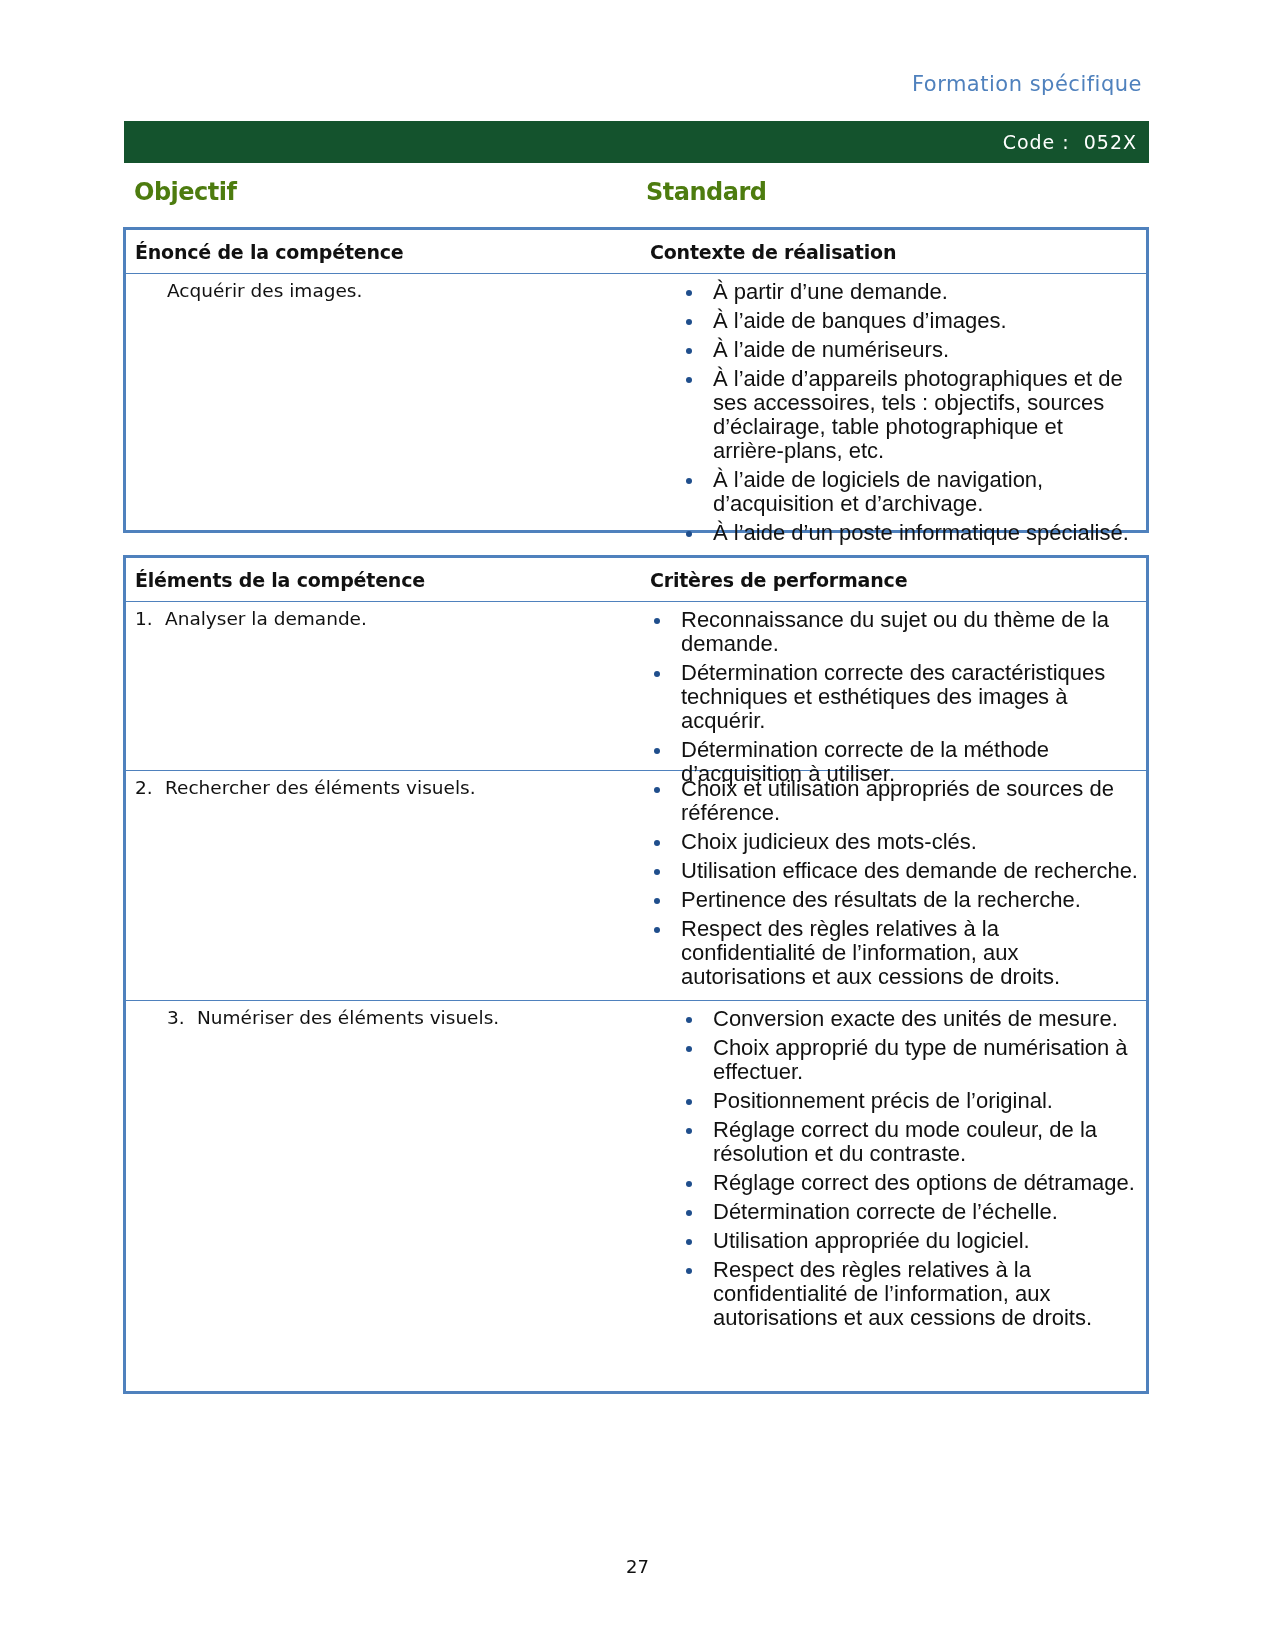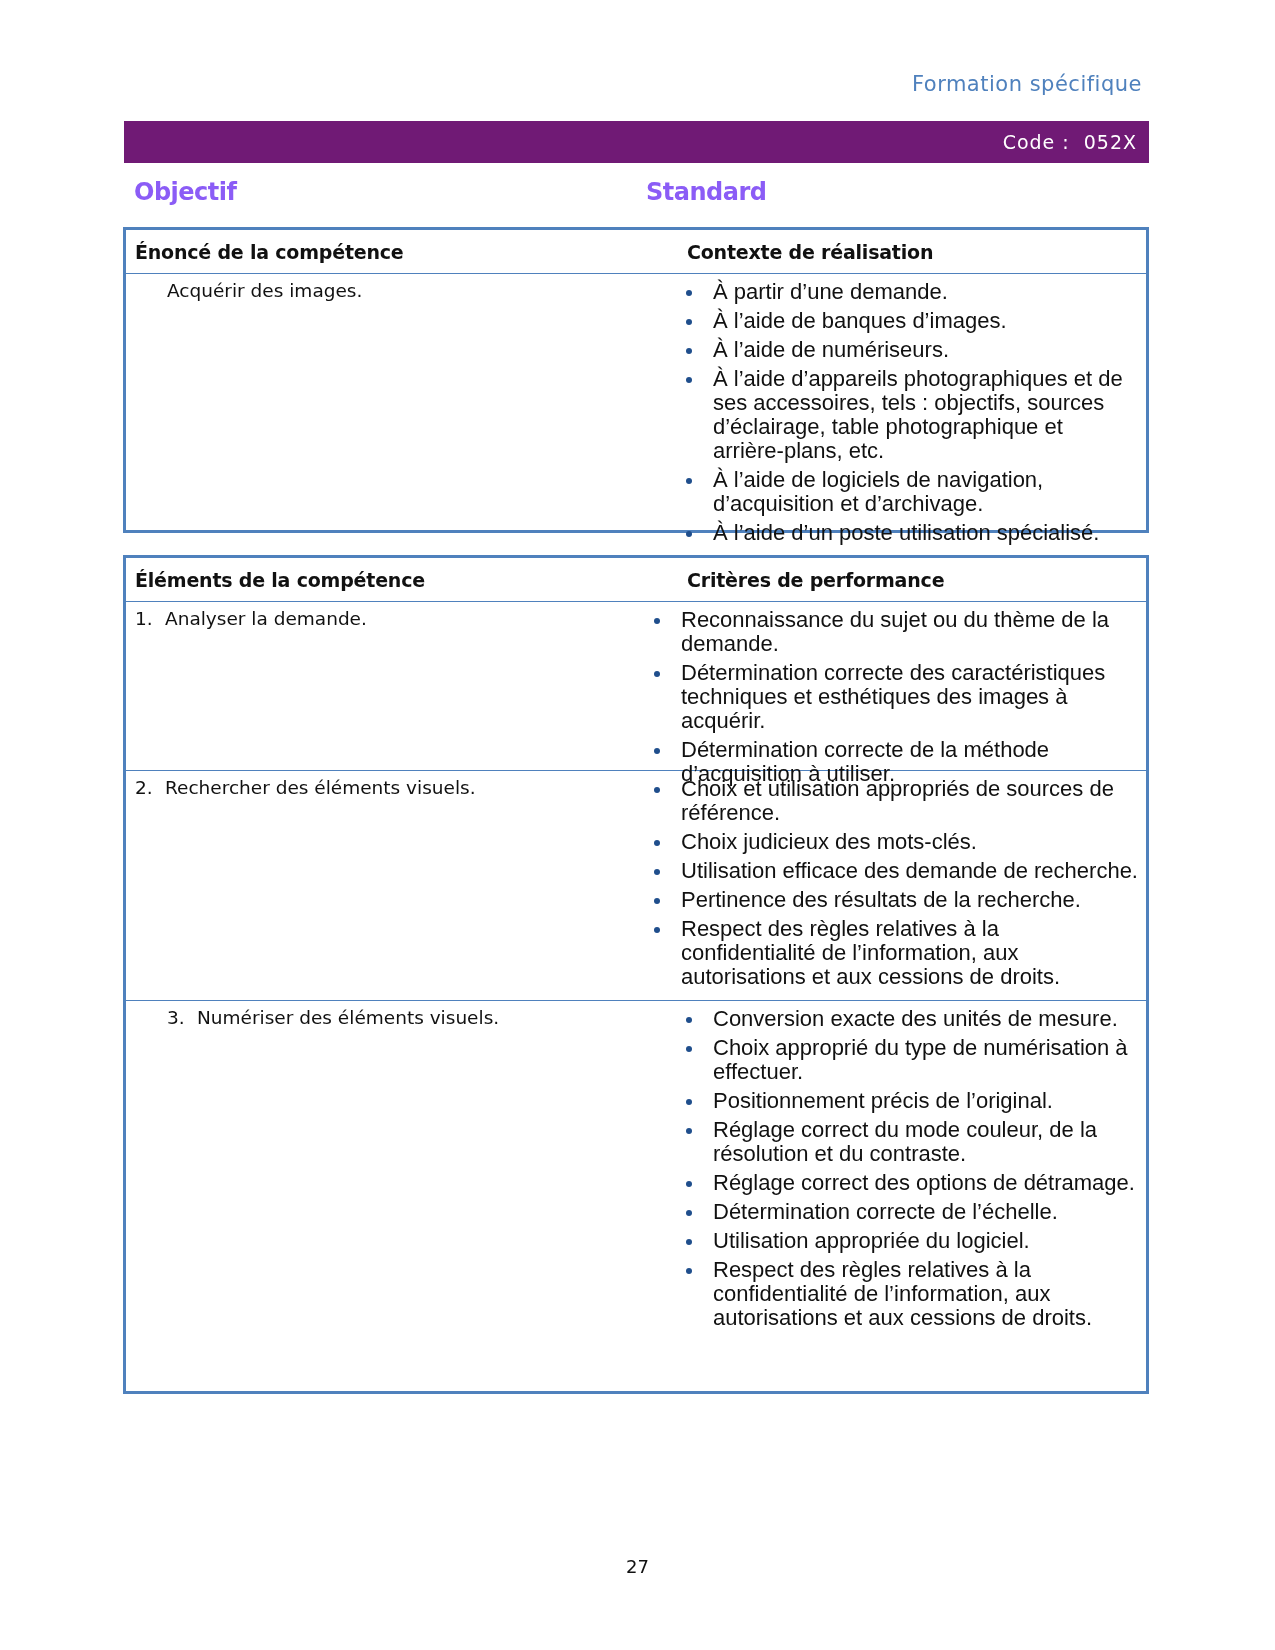--- a/index.html
+++ b/index.html
@@ -7,41 +7,41 @@
       width: 1275px; height: 1650px; position: relative; overflow: hidden;
       font-family: "DejaVu Sans", sans-serif; color: #111;
     }
     .page-header-title {
       position: absolute; right: 133px; top: 72px;
       font-size: 21px; color: #4f81bd; letter-spacing: 0.5px;
       font-family: "DejaVu Sans", sans-serif;
     }
     .code-bar {
       position: absolute; left: 124px; top: 121px; width: 1025px; height: 42px;
-      background: #701a75; color: #ffffff;
+      background: #14532d; color: #ffffff;
       display: flex; align-items: center; justify-content: flex-end;
       box-sizing: border-box; padding-right: 12px;
       font-size: 19px; letter-spacing: 1px;
     }
     .code-bar .code-label { margin-right: 14px; }
     .section-heading {
       position: absolute; top: 178px; font-size: 24px; font-weight: bold;
-      color: #8b5cf6; letter-spacing: -0.5px;
+      color: #4d7c0f; letter-spacing: -0.5px;
       font-family: "DejaVu Sans", sans-serif;
     }
     .sh-left { left: 134px; }
     .sh-right { left: 646px; }
 
     .comp-table {
       position: absolute; left: 123px; width: 1026px;
       border: 3px solid #4f81bd; box-sizing: border-box;
       border-collapse: collapse;
     }
     .comp-table .hdr {
-      display: flex; border-bottom: 1px solid #4f81bd; height: 43px; align-items: center; gap: 37px;
+      display: flex; border-bottom: 1px solid #4f81bd; height: 43px; align-items: center;
     }
     .comp-table .hdr .c1, .comp-table .hdr .c2 {
       font-weight: bold; font-size: 19px; letter-spacing: -0.2px;
     }
     .comp-table .row { display: flex; border-bottom: 1px solid #4f81bd; }
     .comp-table .row:last-child { border-bottom: none; margin-left: 32px; }
     .c1 { width: 512px; padding-left: 9px; box-sizing: border-box; }
     .c2 { flex: 1; box-sizing: border-box; padding-left: 12px; padding-right: 8px; }
     .row .c1 { font-size: 18.5px; padding-top: 6px; }
     .row .c1 .num { display: inline-block; width: 30px; }
@@ -79,21 +79,21 @@
   </div>
   <div class="row">
     <div class="c1">Acquérir des images.</div>
     <div class="c2">
       <ul class="bullets">
         <li>À partir d’une demande.</li>
         <li>À l’aide de banques d’images.</li>
         <li>À l’aide de numériseurs.</li>
         <li>À l’aide d’appareils photographiques et de ses accessoires, tels : objectifs, sources d’éclairage, table photographique et arrière-plans, etc.</li>
         <li>À l’aide de logiciels de navigation, d’acquisition et d’archivage.</li>
-        <li>À l’aide d’un poste utilisation spécialisé.</li>
+        <li>À l’aide d’un poste informatique spécialisé.</li>
       </ul>
     </div>
   </div>
 </div>
 
 <div class="comp-table" style="top:555px; height:839px;">
   <div class="hdr">
     <div class="c1">Éléments de la compétence</div>
     <div class="c2">Critères de performance</div>
   </div>

